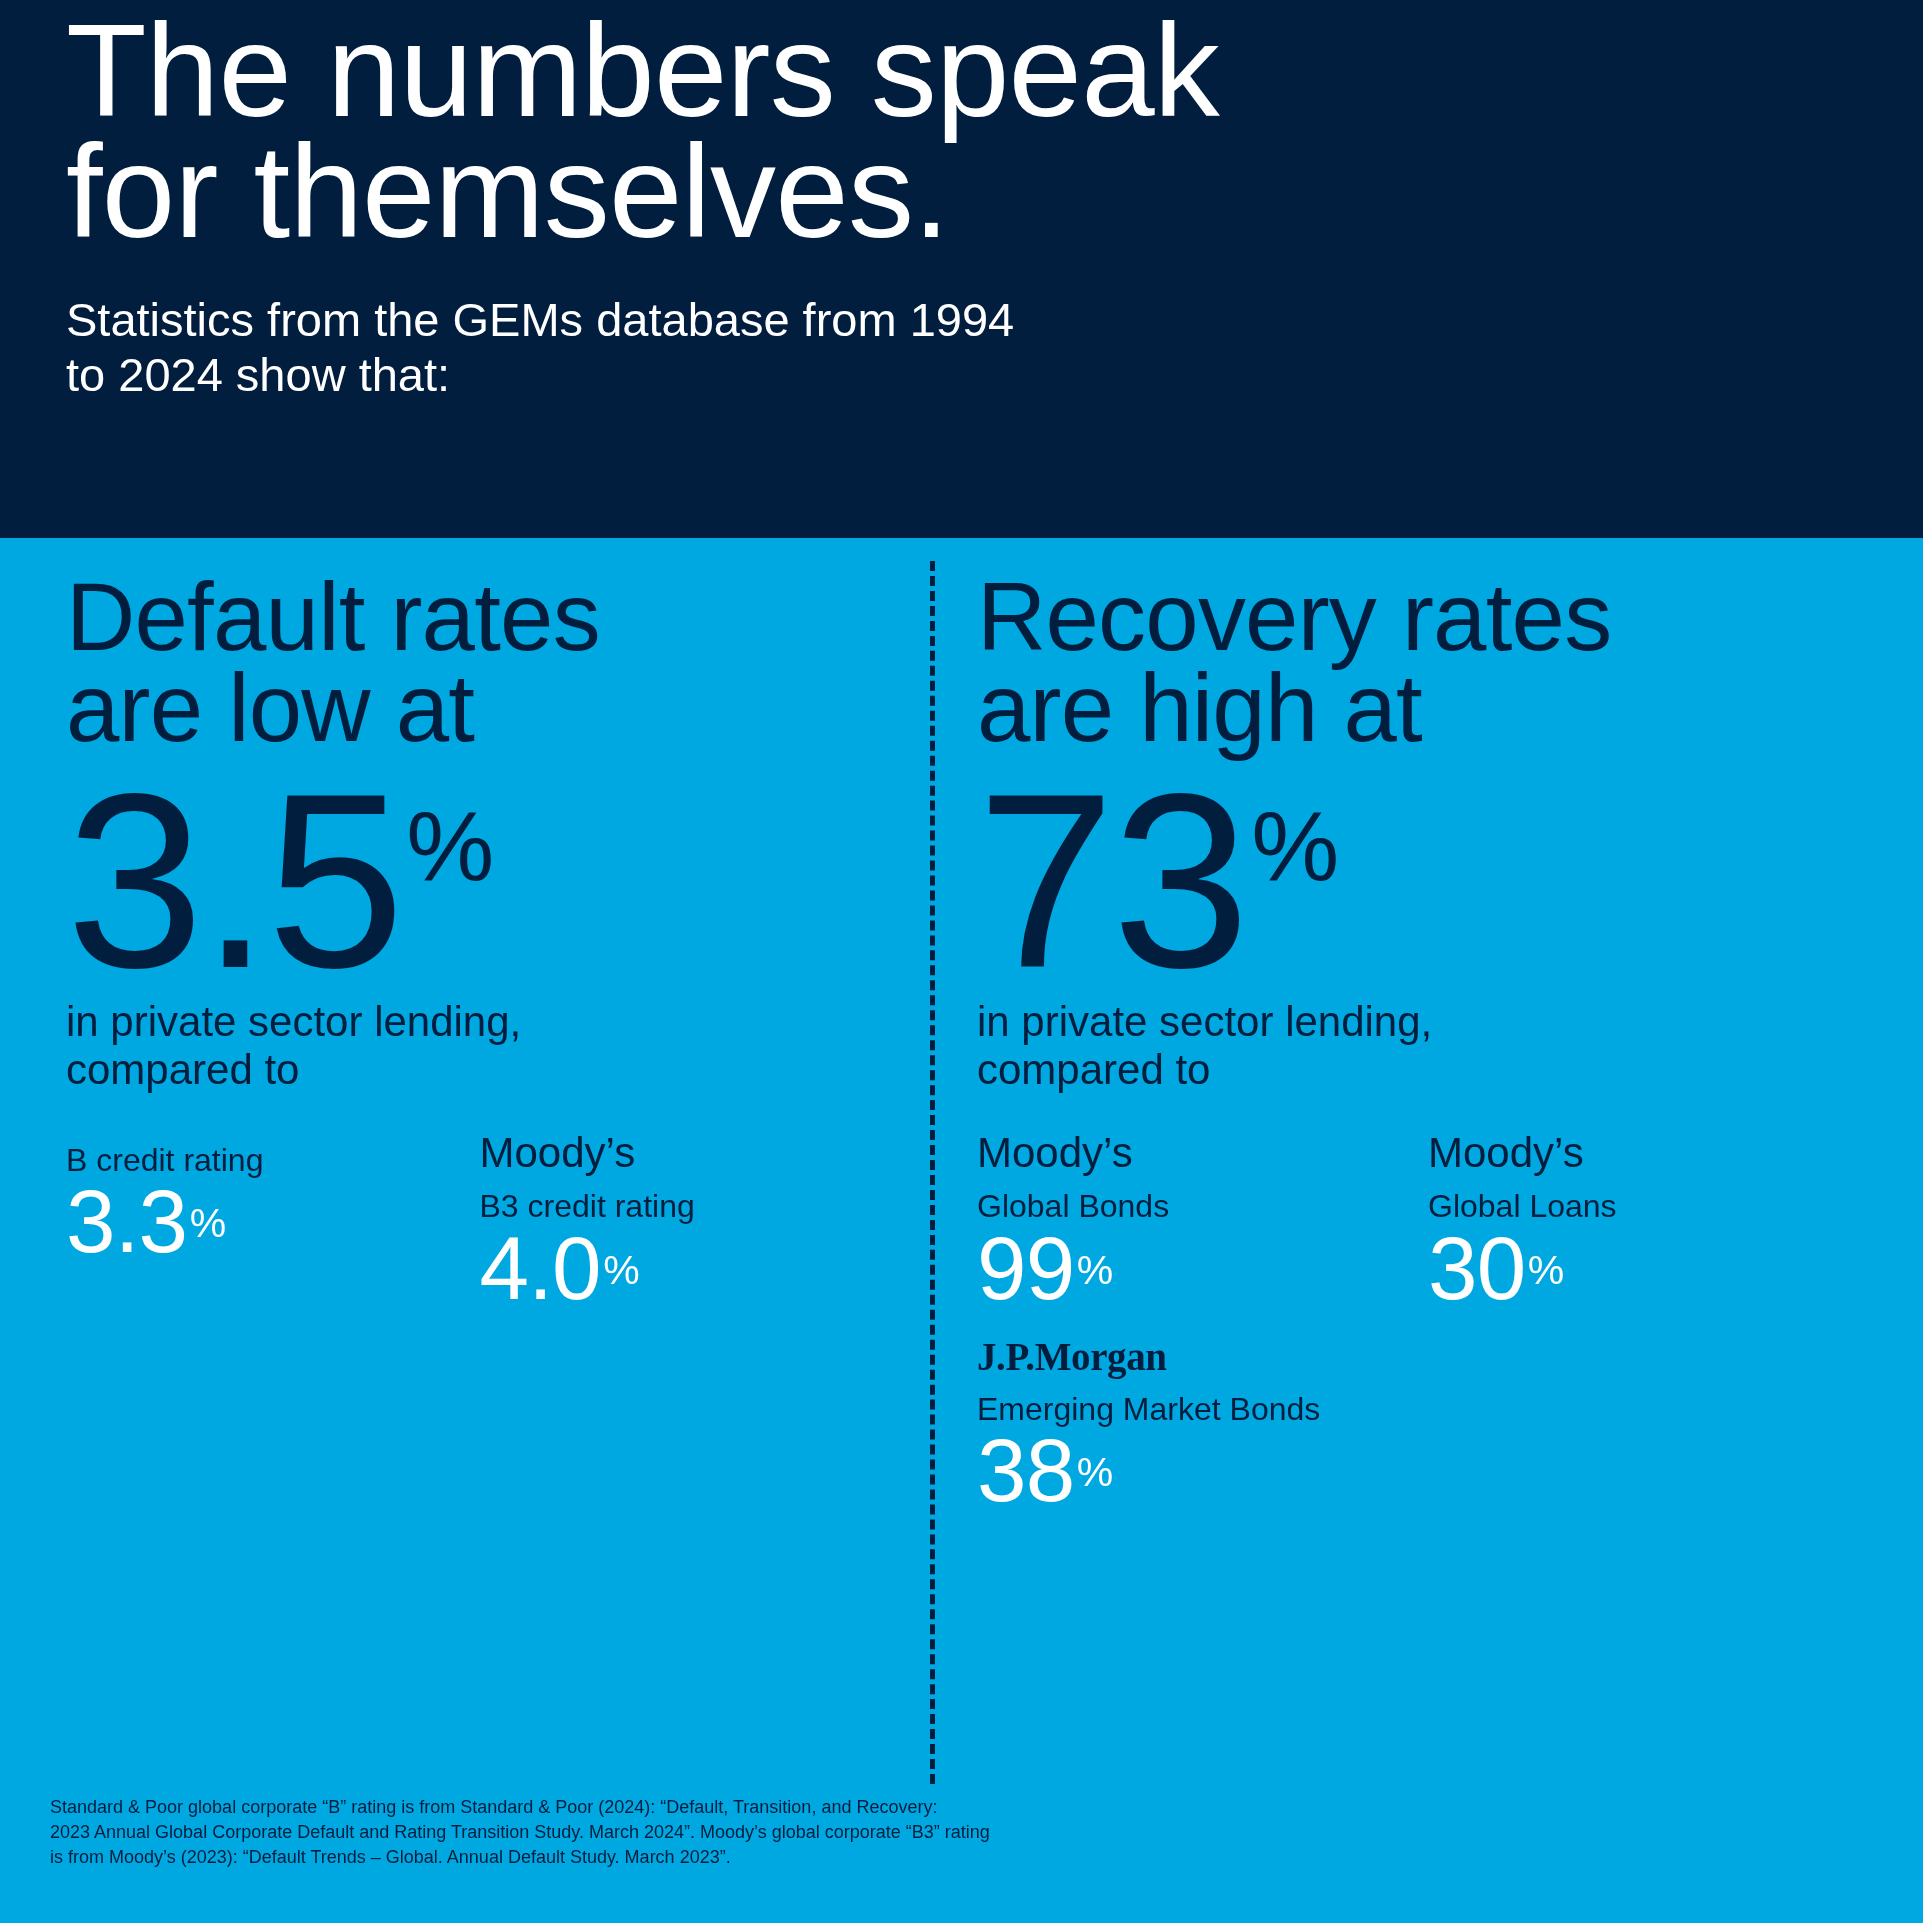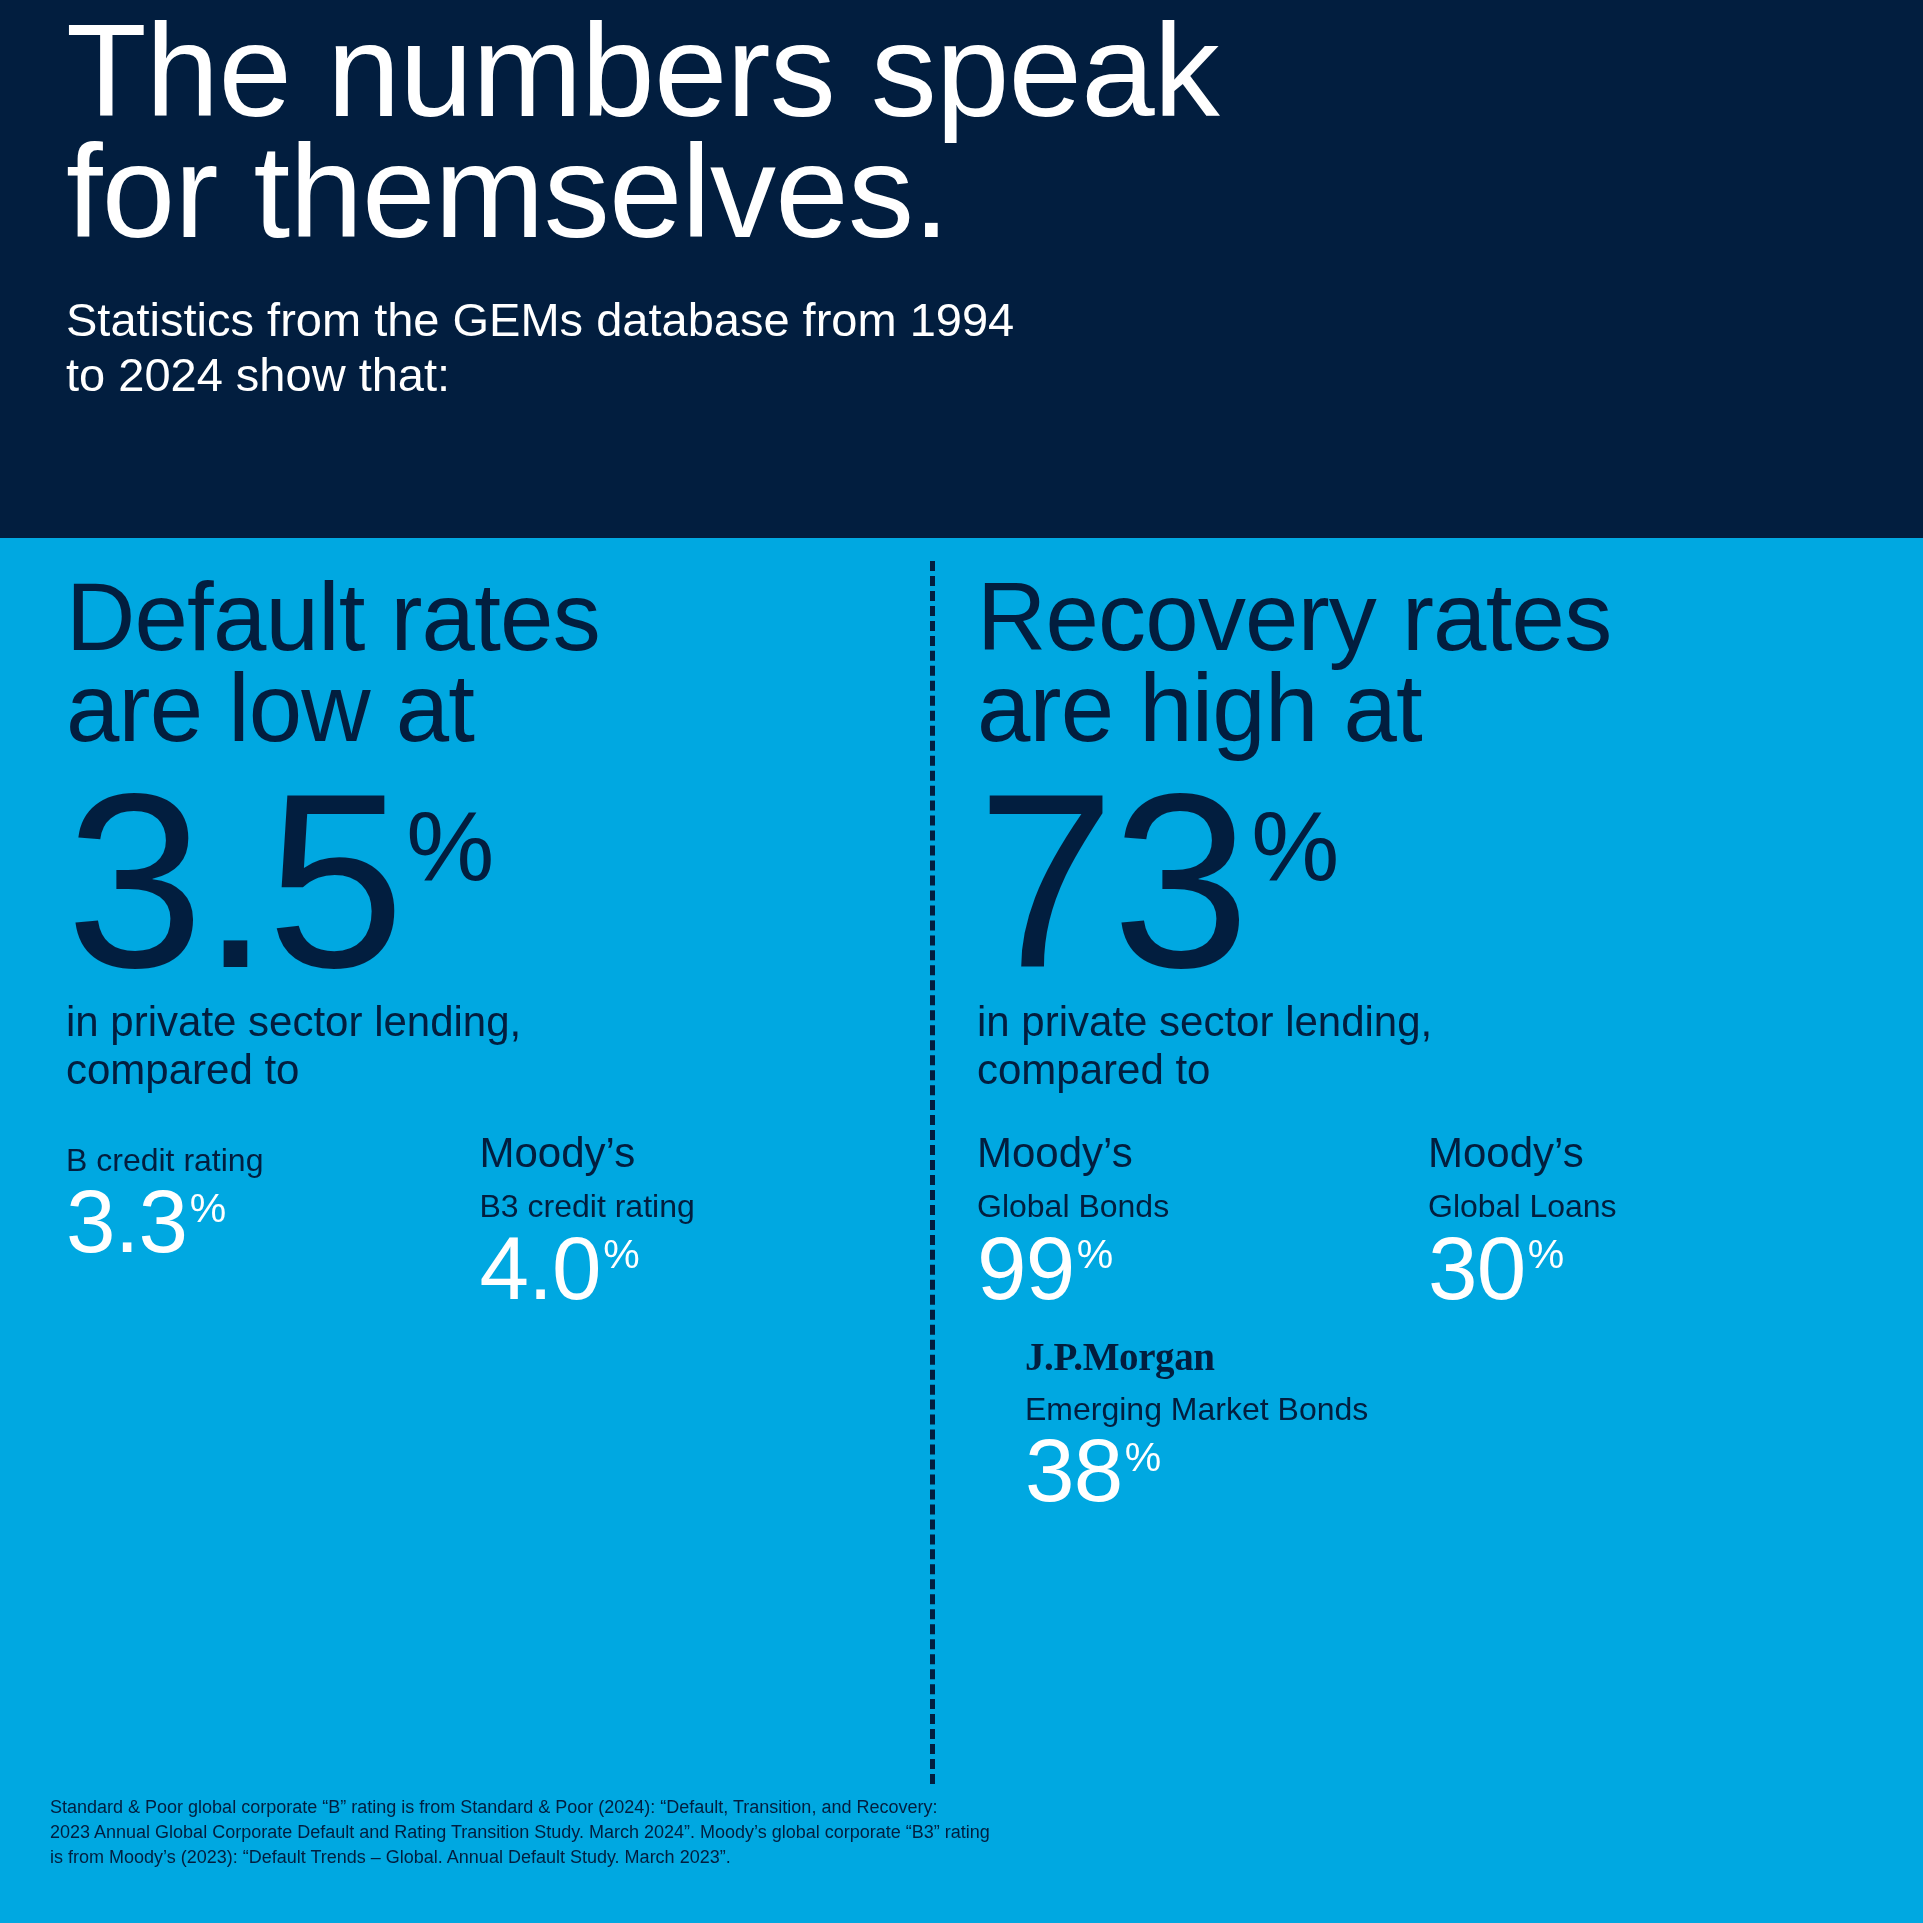--- a/index.html
+++ b/index.html
@@ -133,39 +133,39 @@
   }
   .brand-sub {
     color: #021E3F;
     font-size: 32px;
     font-weight: 300;
     line-height: 1.2;
     margin-top: 10.5px;
   }
   .smallnum-row {
     display: flex;
-    align-items: flex-start;
+    align-items: center;
     color: #ffffff;
     margin-top: 4.5px;
   }
   .smallnum {
     font-size: 89px;
     line-height: 0.86;
     font-weight: 300;
     letter-spacing: -0.8px;
   }
   .smallpct {
     font-size: 41px;
     line-height: 1;
     font-weight: 300;
     margin-top: 4.5px;
     margin-left: 2.3px;
   }
 
-  .jpm-block { margin-top: 30px; margin-left: 48px; }
+  .jpm-block { margin-top: 30px; }
 
   
   .footnote {
     position: absolute;
     left: 50px;
     top: 1795px;
     width: 1428px;
     color: #021E3F;
     font-size: 18px;
     line-height: 1.38;

